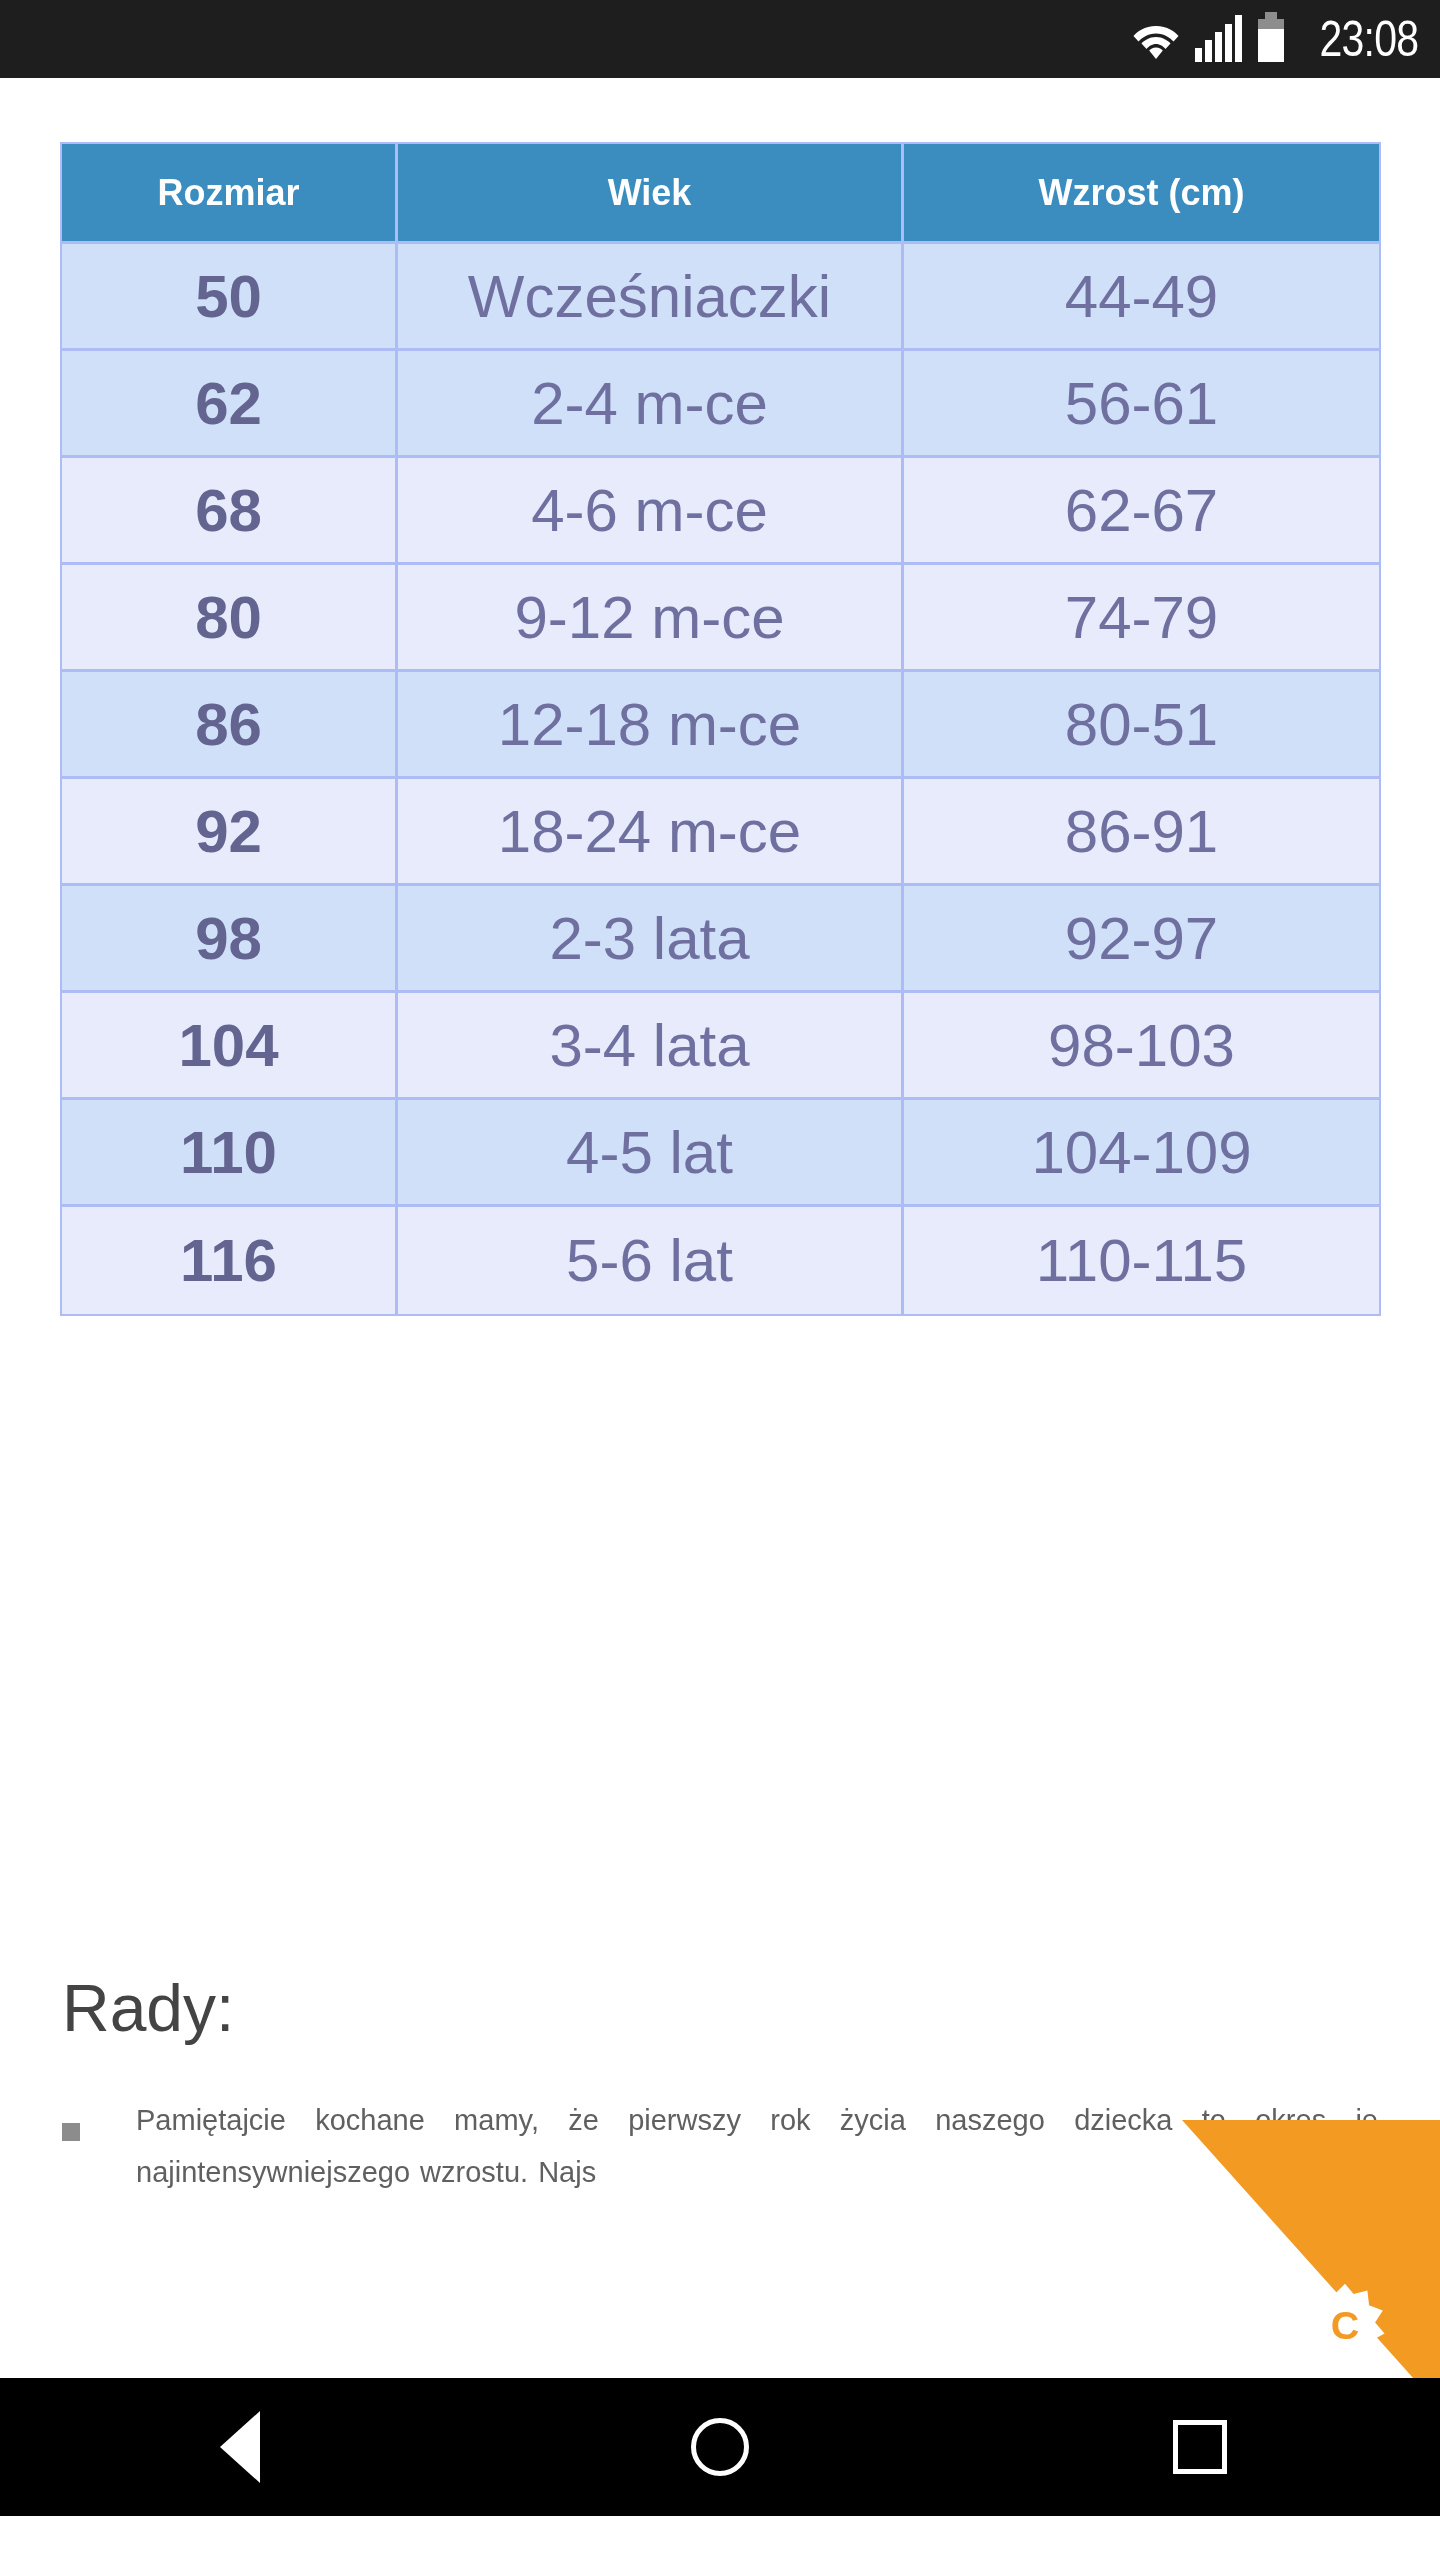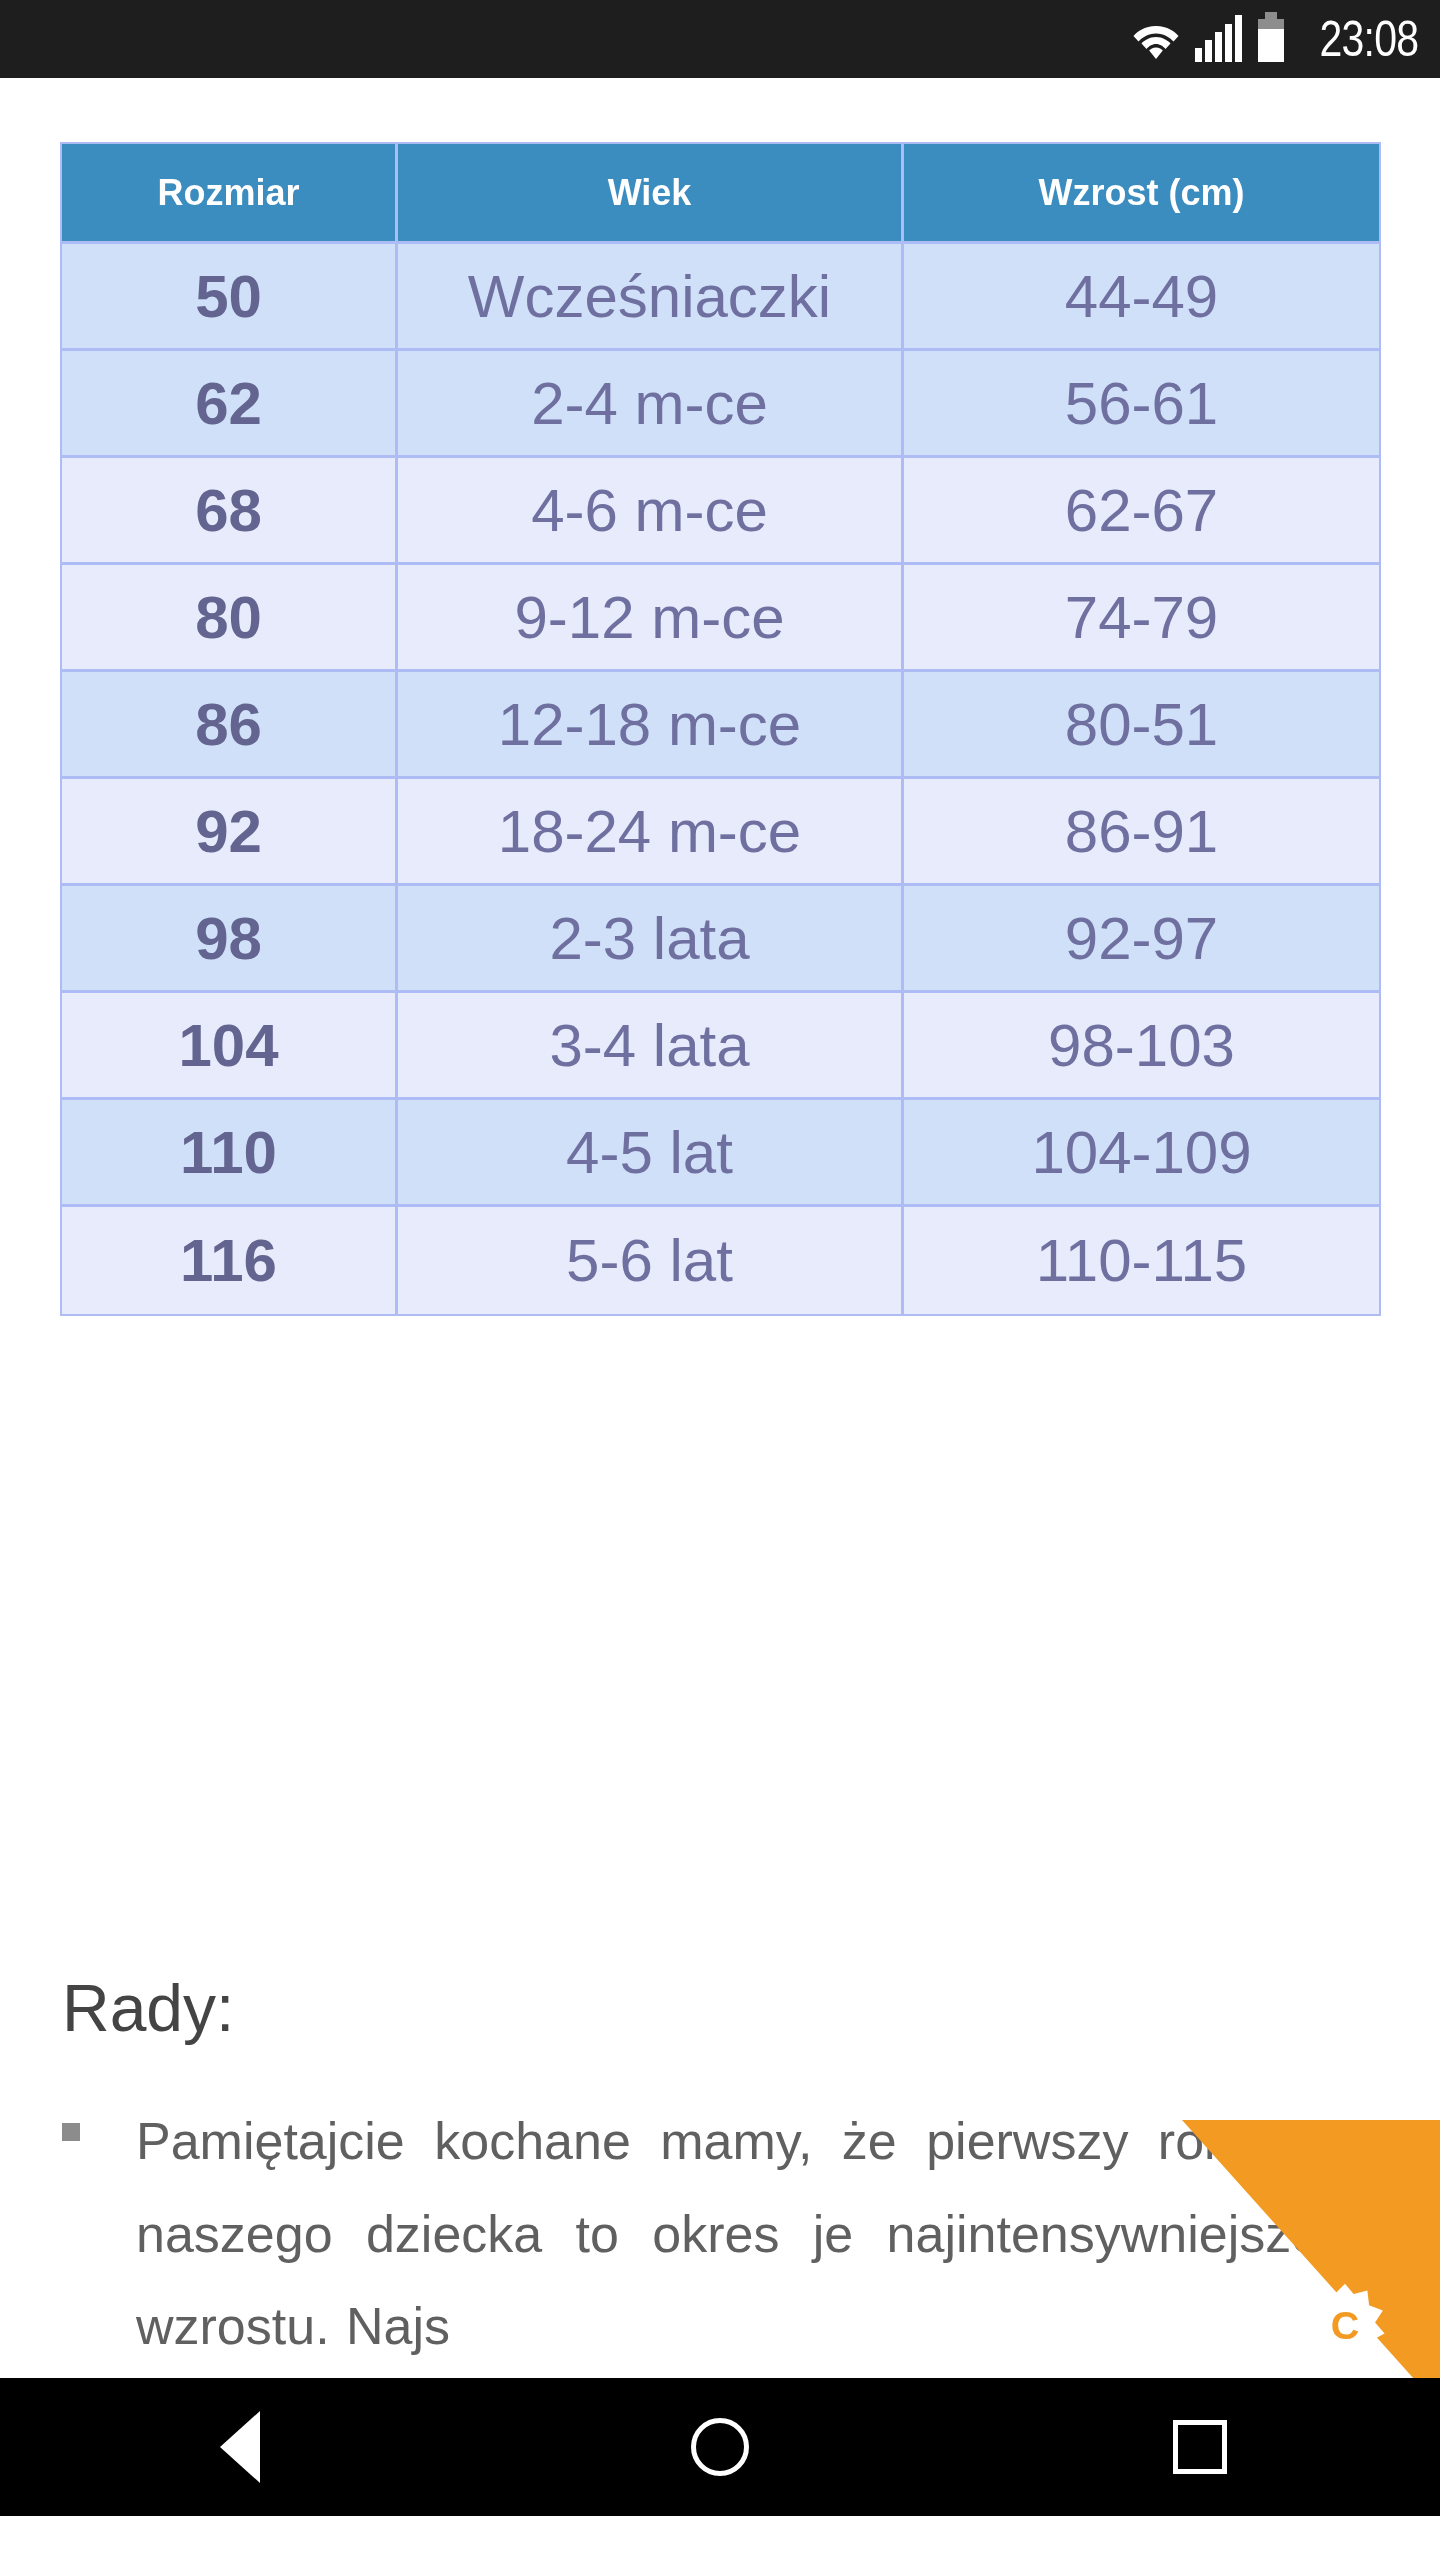--- a/index.html
+++ b/index.html
@@ -79,21 +79,21 @@
   .advice {
     position:absolute; left:62px; top:2095px; width:1320px;
   }
   .advice-item { display:flex; align-items:flex-start; }
   .bullet {
     width:18px; height:18px; background:#8c8c8c; flex:0 0 18px;
     margin-top:28px; margin-right:0px;
   }
   .advice-text {
     margin-left:56px;
-    font-size:52px; color:#606060; line-height:1.78;
+    font-size:29px; color:#606060; line-height:1.78;
     text-align:justify; width:1242px;
     word-spacing:2px;
   }
 
   
   .ribbon {
     position:absolute; right:0; top:2120px;
     width:260px; height:290px; overflow:hidden; pointer-events:none;
   }
   .ribbon .tri {

